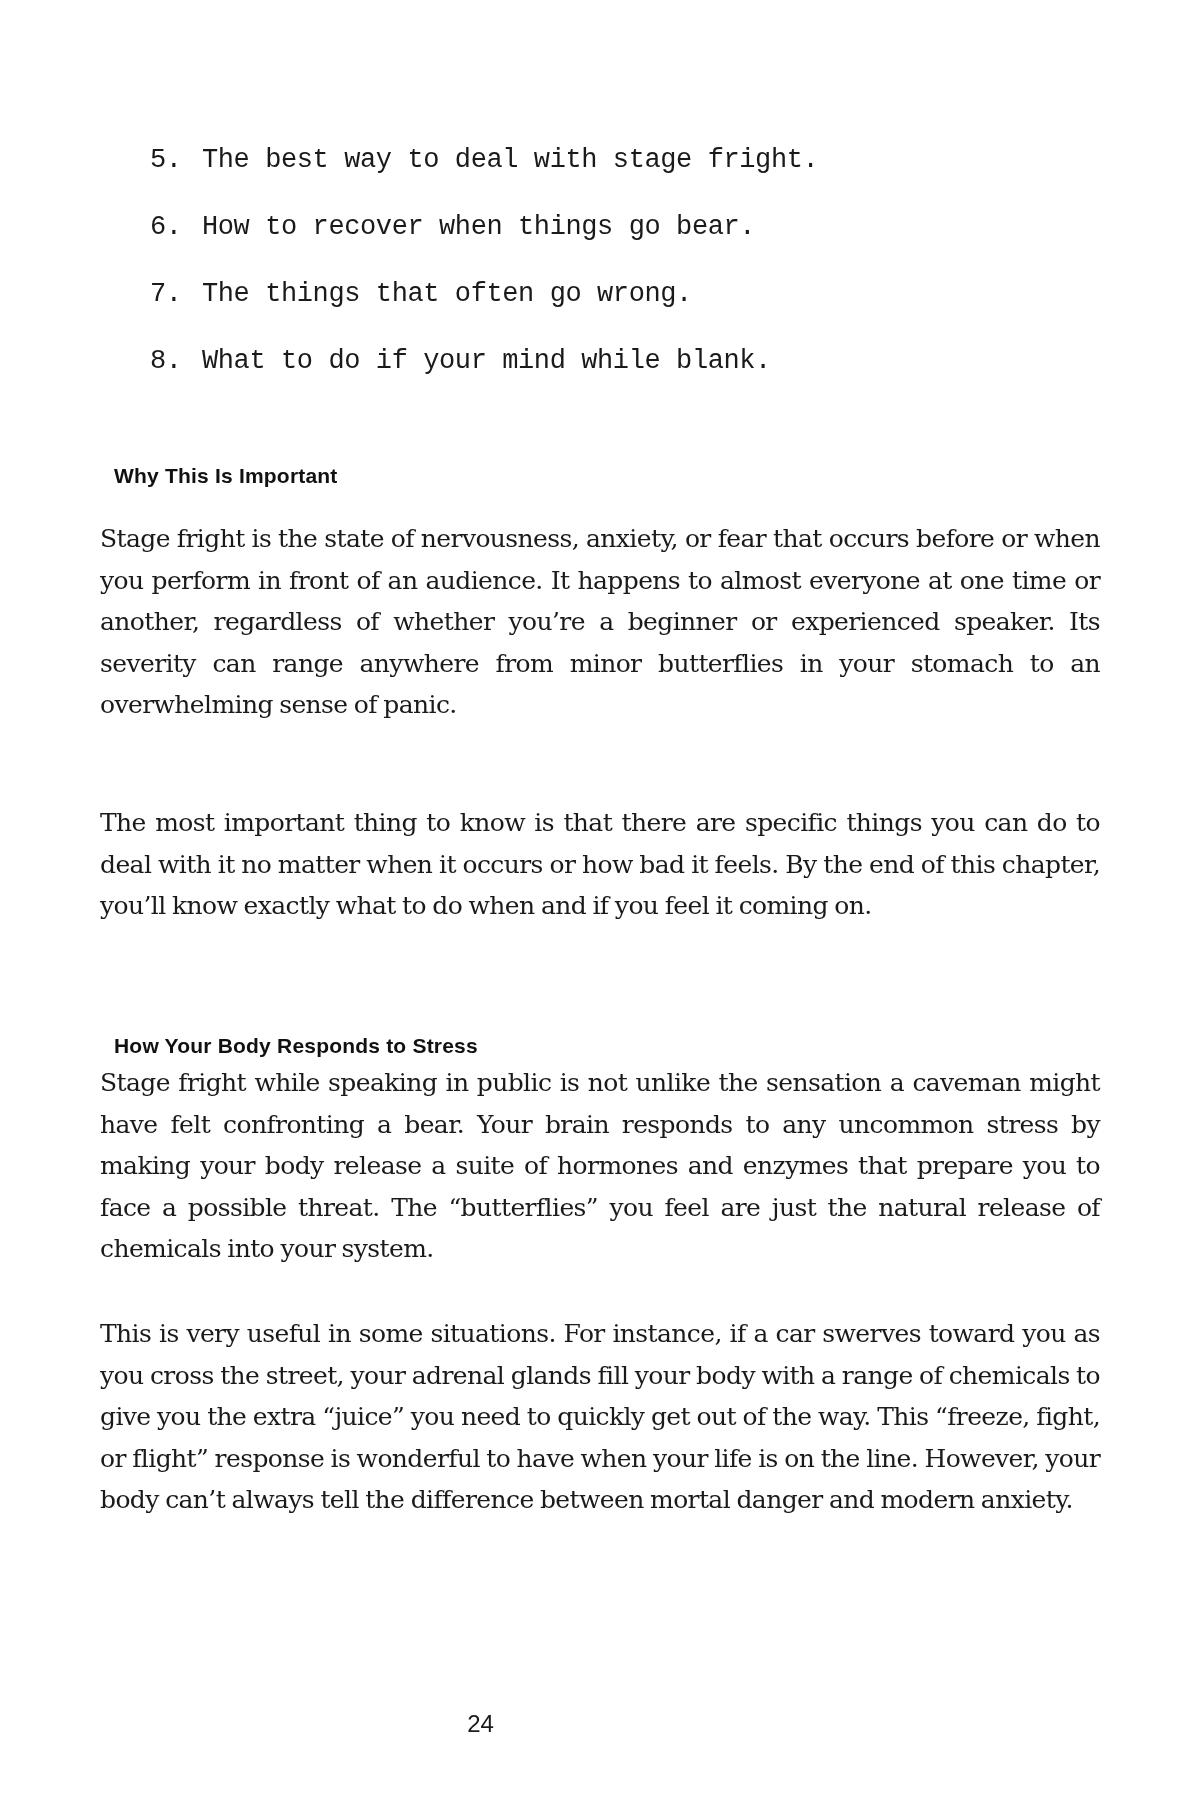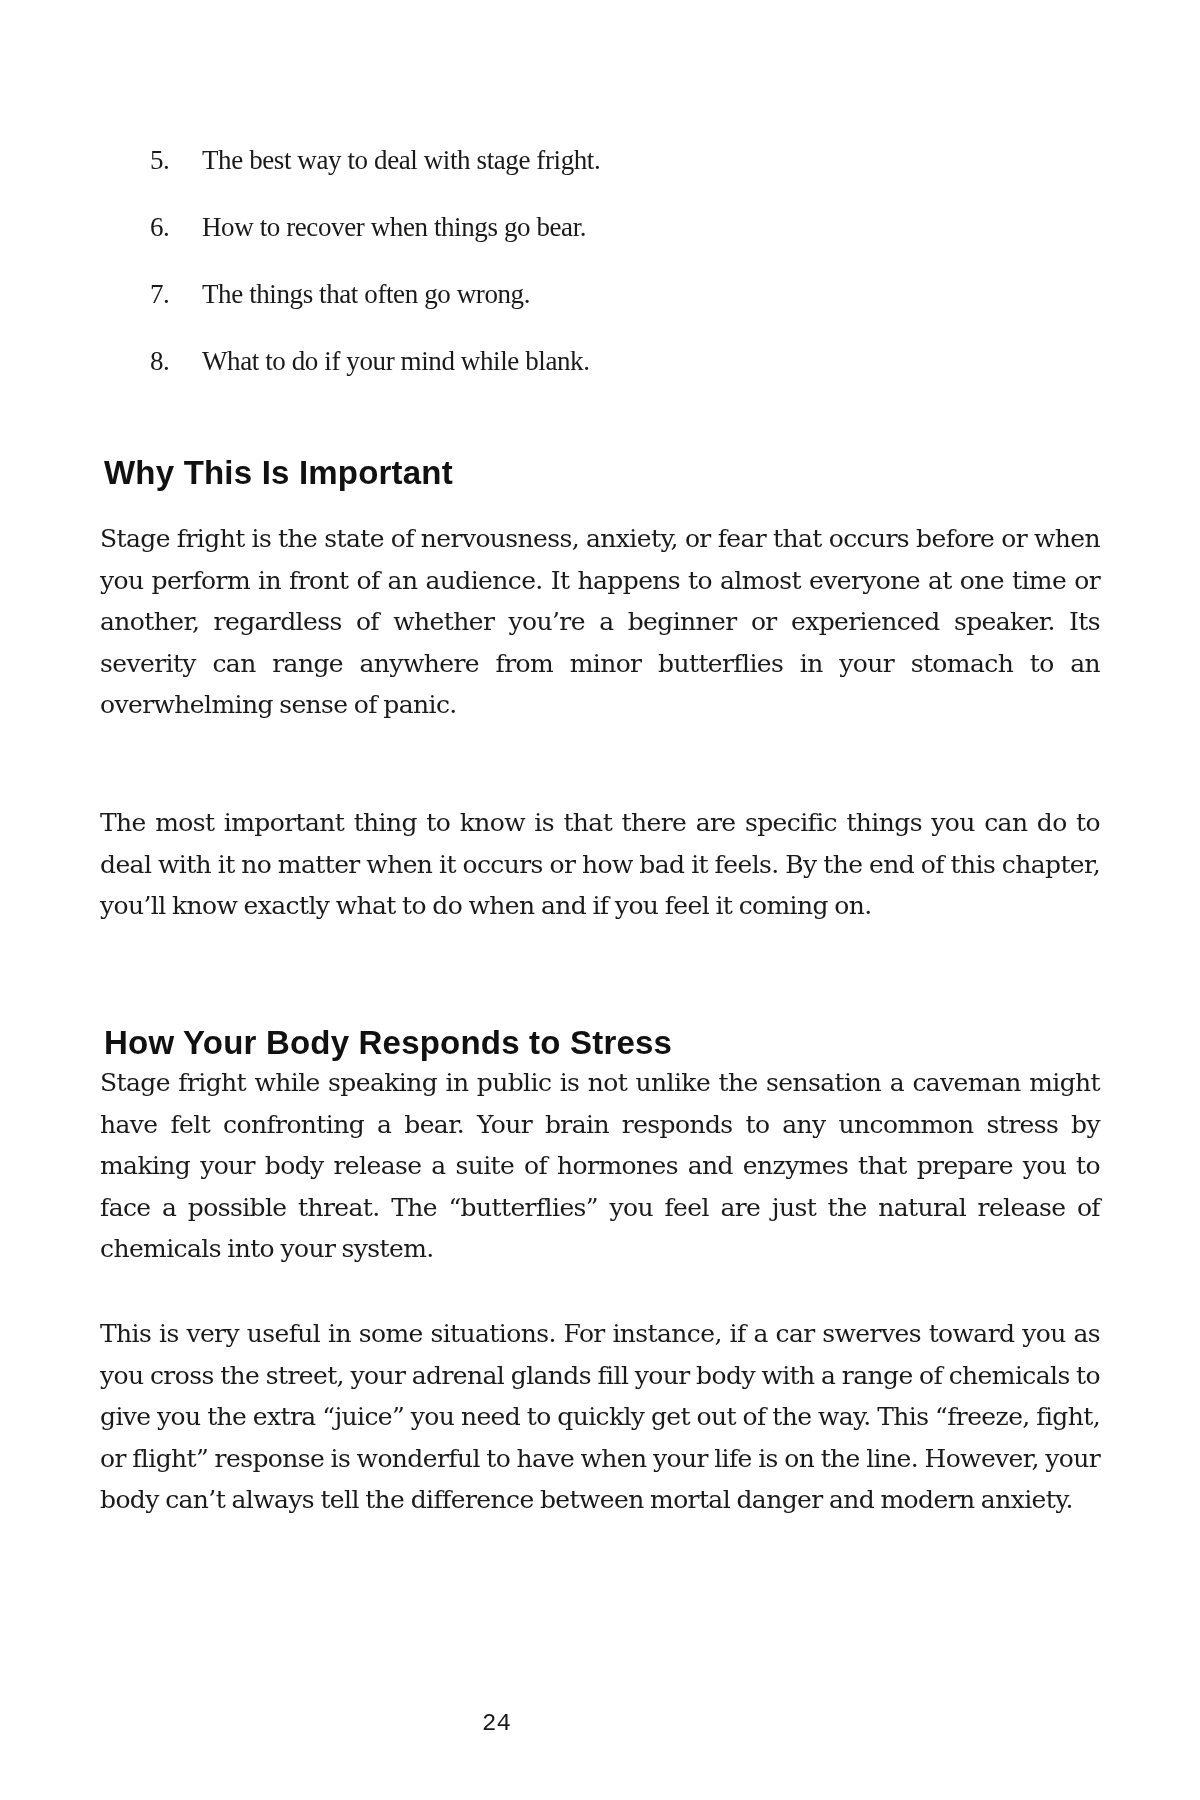--- a/index.html
+++ b/index.html
@@ -1,23 +1,23 @@
 <!DOCTYPE html>
 <html><head>
 <meta charset="utf-8">
 <style>
   html, body { margin: 0; padding: 0; background: #ffffff; }
   body { width: 1200px; height: 1800px; position: relative; overflow: hidden; color: #1a1a1a; }
   .page { position: absolute; left: 0; top: 0; width: 1200px; height: 1800px; }
   .list { position: absolute; left: 150px; top: 140px; margin: 0; padding: 0; list-style: none; }
-  .list li { font-family: Liberation Serif, serif; font-size: 27px; height: 67px; line-height: 40px; position: relative; letter-spacing: -0.4px; }
+  .list li { font-family: Liberation Mono, monospace; font-size: 27px; height: 67px; line-height: 40px; position: relative; letter-spacing: -0.4px; }
   .list .num { display: inline-block; width: 52px; }
-  .h { position: absolute; left: 100px; font-family: "Liberation Sans", "DejaVu Sans", sans-serif; font-weight: bold; font-size: 33px; margin: 4px; color: #111; letter-spacing: 0.2px; }
+  .h { position: absolute; left: 100px; font-family: "Liberation Sans", "DejaVu Sans", sans-serif; font-weight: bold; font-size: 21px; margin: 14px; color: #111; letter-spacing: 0.2px; }
   .p { position: absolute; left: 100px; width: 1000px; margin: 0; font-family: "DejaVu Serif", "Liberation Serif", serif; font-size: 25px; line-height: 41.5px; text-align: justify; letter-spacing: -0.6px; word-spacing: -1px; }
-  .pagenum { position: absolute; left: 16px; width: 961px; top: 1710px; text-align: center; font-family: Liberation Mono, monospace; font-size: 24px; }
+  .pagenum { position: absolute; left: 0; width: 961px; top: 1710px; text-align: center; font-family: Liberation Sans, sans-serif; font-size: 24px; }
 </style>
 </head>
 <body>
 
 <div class="page">
 
   <ol class="list">
     <li>
       <span class="num">5.</span><span>The best way to deal with stage fright.</span>
     </li>

